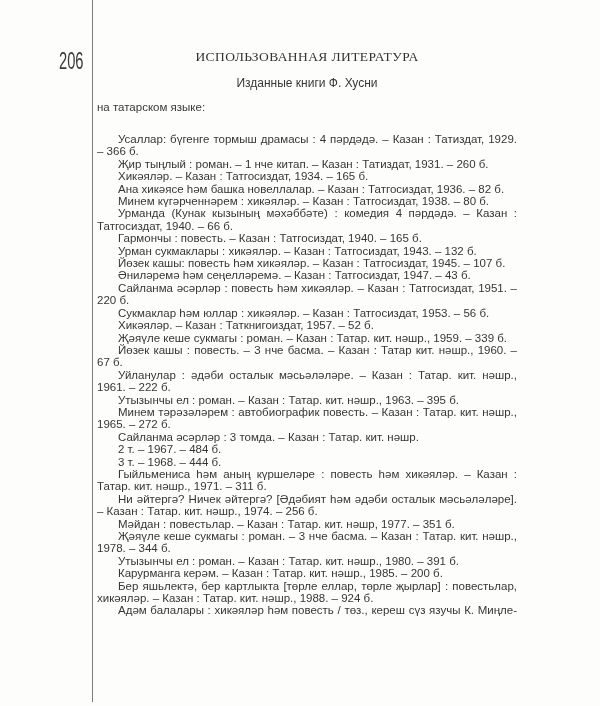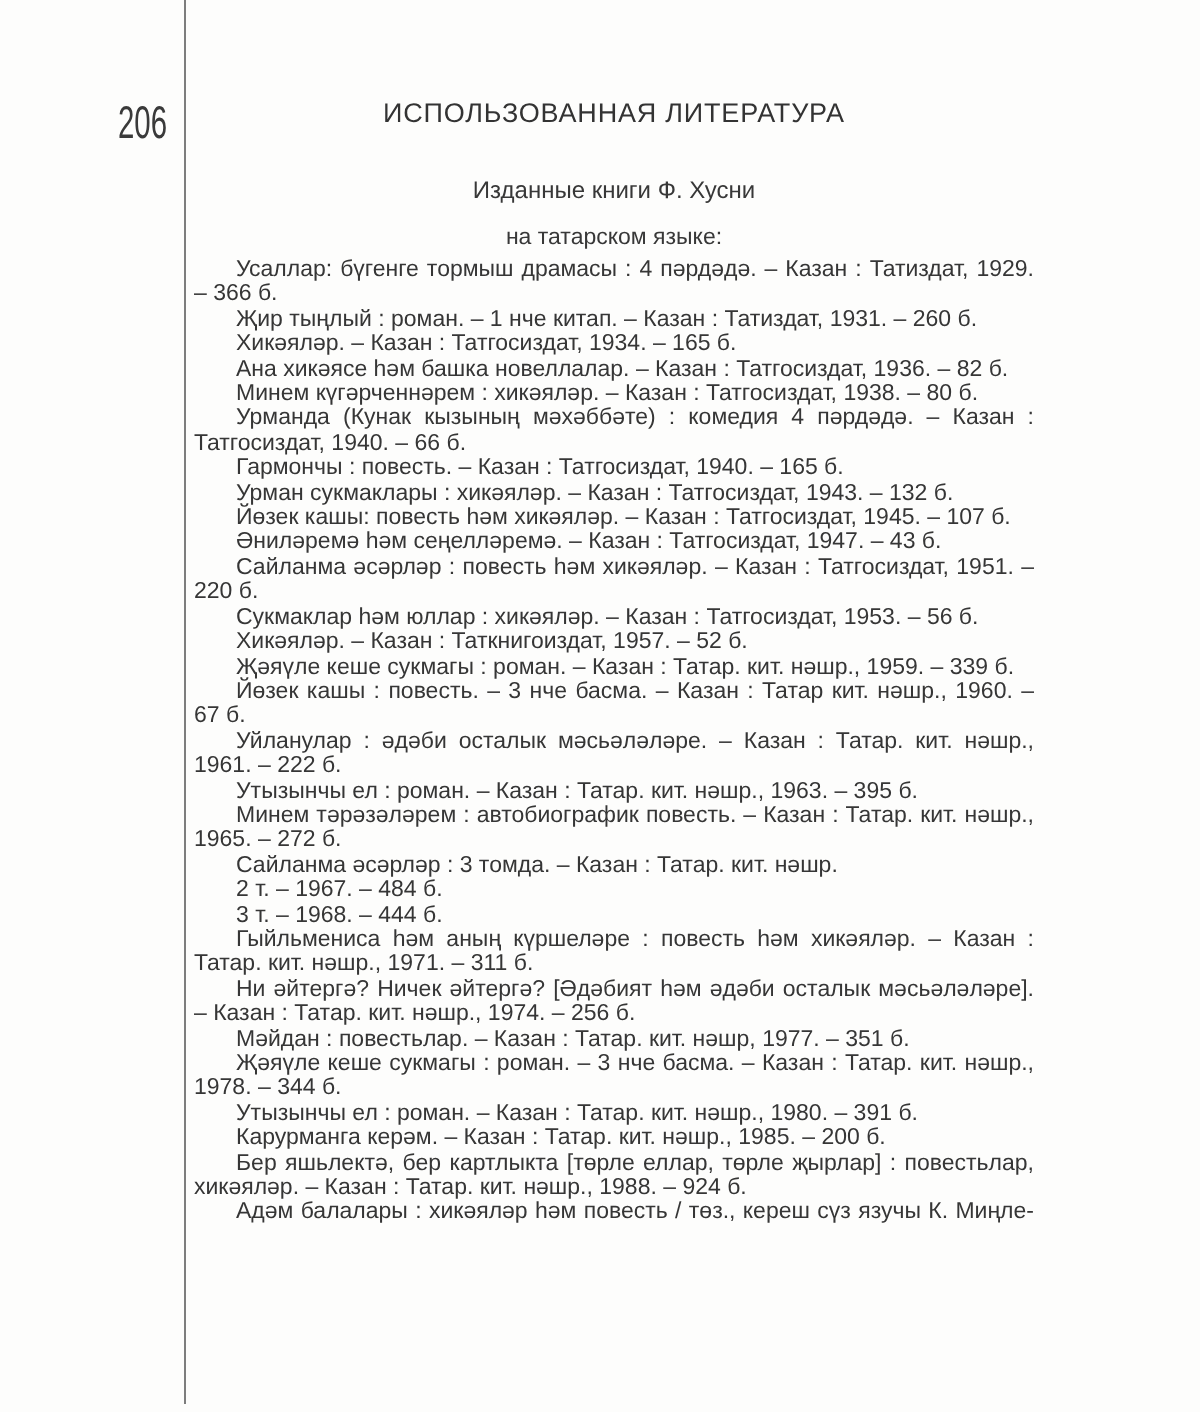--- a/index.html
+++ b/index.html
@@ -40,35 +40,35 @@
     left: 97px;
     top: 49px;
     width: 420px;
   }
   .title {
     font-size: 13.5px;
     line-height: 15px;
     letter-spacing: 0.4px;
     text-align: center;
     color: #333333;
+    font-family: Liberation Serif, serif;
   }
   .subtitle {
-    margin-top: 24px;
+    margin-top: 12px;
     font-size: 12px;
     line-height: 14px;
     text-align: center;
   }
   .section-heading {
     margin-top: 10px;
     font-size: 11.5px;
     line-height: 14px;
-    text-align: center;
   }
   .entries {
-    margin-top: 3px;
+    margin-top: 19px;
     font-size: 11.5px;
     line-height: 12.4px;
     text-align: justify;
     color: #363636;
   }
   .entries p.entry {
     margin: 0;
     padding: 0;
     text-indent: 21px;
   }

